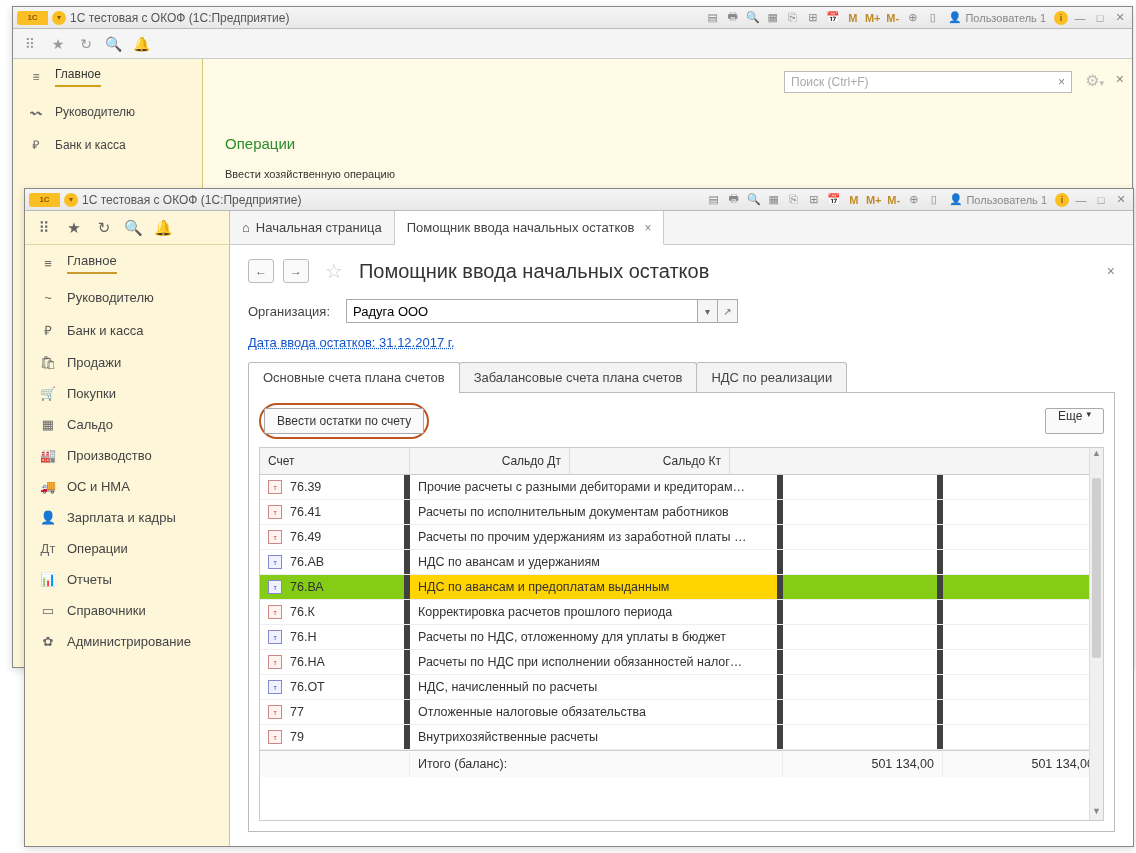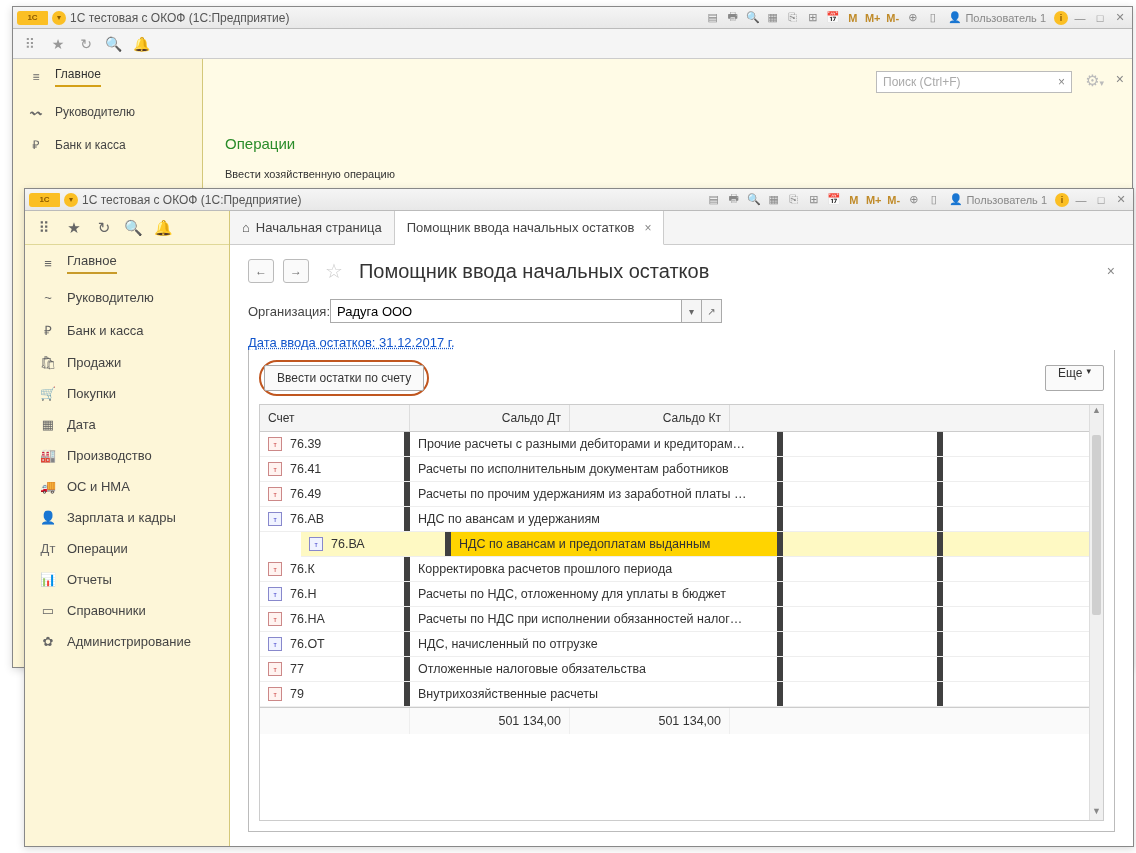--- a/index.html
+++ b/index.html
@@ -23,21 +23,21 @@
   .tb-ic { width:18px; height:18px; color:#999; display:inline-flex; align-items:center; justify-content:center; font-size:14px; }
 
   .bw-body { display:flex; height:calc(100% - 52px); }
   .bw-side { width:190px; background:#fdf6d8; border-right:1px solid #d4c87a; }
   .bw-side .nav-item { display:flex; align-items:center; gap:10px; padding:8px 14px; color:#444; cursor:default; }
   .bw-side .nav-item.active { color:#333; }
   .bw-side .nav-item.active .nav-label { border-bottom:2px solid #d4a017; padding-bottom:4px; }
   .nav-ic { width:18px; text-align:center; color:#666; }
 
   .bw-main { flex:1; background:#fffbe6; position:relative; padding:16px 22px; }
-  .search-box { position:absolute; right:60px; top:12px; width:196px; height:22px; border:1px solid #bbb; background:#fff; display:flex; align-items:center; padding:0 6px; color:#aaa; font-style:normal; }
+  .search-box { position:absolute; right:60px; top:12px; width:288px; height:22px; border:1px solid #bbb; background:#fff; display:flex; align-items:center; padding:0 6px; color:#aaa; font-style:normal; }
   .search-box .sx { margin-left:auto; color:#888; cursor:pointer; }
   .bw-gear { position:absolute; right:28px; top:12px; color:#bbb; font-size:16px; }
   .bw-close { position:absolute; right:8px; top:12px; color:#888; font-size:14px; }
   .bw-cols { display:flex; gap:70px; margin-top:60px; }
   .bw-col h3 { color:#2a8c2a; font-weight:normal; font-size:15px; margin:0 0 14px 0; }
   .bw-link { color:#333; font-size:11px; padding:2px 0; }
   .circled { border:2px solid #c0561f; border-radius:999px; padding:4px 18px; display:inline-block; }
 
   
   .wf { left:24px; top:188px; width:1110px; height:659px; }
@@ -55,21 +55,21 @@
   .wf-tab .tx { color:#888; font-size:12px; margin-left:4px; cursor:pointer; }
 
   .wf-page { padding:14px 18px; flex:1; display:flex; flex-direction:column; min-height:0; }
   .pg-head { display:flex; align-items:center; gap:10px; }
   .navbtn { width:26px; height:24px; border:1px solid #bbb; background:#fafafa; display:inline-flex; align-items:center; justify-content:center; color:#666; border-radius:3px; }
   .navbtn + .navbtn { margin-left:-1px; }
   .star { font-size:20px; color:#ccc; margin:0 6px; }
   .pg-title { font-size:20px; color:#333; }
   .pg-close { margin-left:auto; color:#888; font-size:14px; }
 
-  .field-row { display:flex; align-items:center; gap:0; margin-top:16px; }
+  .field-row { display:flex; align-items:center; gap:16px; margin-top:16px; }
   .lbl { font-size:13px; color:#444; }
   .inp-wrap { display:flex; border:1px solid #aaa; }
   .inp { height:22px; padding:0 6px; border:none; outline:none; font-size:13px; min-width:350px; }
   .inp-btn { width:20px; border-left:1px solid #aaa; background:#f5f5f5; display:inline-flex; align-items:center; justify-content:center; font-size:10px; color:#666; }
 
   .link-blue { color:#1155cc; text-decoration:underline dotted; font-size:13px; margin-top:12px; display:inline-block; }
 
   .subtabs { display:flex; margin-top:12px; border-bottom:1px solid #bbb; }
   .subtab { padding:7px 14px; border:1px solid #bbb; border-bottom:none; background:#f3f3f3; font-size:13px; color:#444; margin-right:-1px; border-radius:3px 3px 0 0; }
   .subtab.active { background:#fff; position:relative; }
@@ -83,21 +83,21 @@
 
   .grid { border:1px solid #ccc; flex:1; position:relative; overflow:hidden; }
   .grid-head { display:flex; background:#f5f5f5; border-bottom:1px solid #ccc; font-size:12px; }
   .gh { padding:6px 8px; border-right:1px solid #ddd; }
   .c-acct { width:150px; }
   .c-name { flex:1; }
   .c-dt { width:160px; text-align:right; }
   .c-kt { width:160px; text-align:right; }
   .grid-body { overflow:auto; }
   .gr { display:flex; border-bottom:1px solid #eee; font-size:12.5px; }
-  .gr.sel { background:#fef9c3;margin-left:41px; }
+  .gr.sel { background:#84cc16; }
   .gr.sel .c-name-cell { background:#ffd400; }
   .gc { padding:5px 8px; border-right:6px solid #404040; white-space:nowrap; overflow:hidden; text-overflow:ellipsis; }
   .acct-cell { display:flex; align-items:center; gap:8px; }
   .acct-ic { width:14px; height:14px; border:1px solid #c88; background:#fff3f0; font-size:7px; display:inline-flex; align-items:center; justify-content:center; color:#c44; }
   .acct-ic.blue { border-color:#88c; background:#f0f3ff; color:#44c; }
 
   .grid-foot { display:flex; border-top:1px solid #ccc; background:#fafafa; font-size:12.5px; }
   .gf { padding:6px 8px; border-right:1px solid #eee; }
 
   .vscroll { position:absolute; right:0; top:0; bottom:0; width:14px; background:#f0f0f0; border-left:1px solid #ddd; }
@@ -237,21 +237,21 @@
             <div class="nav-item">
               <span class="nav-ic">🛍</span>
               <span class="nav-label">Продажи</span>
             </div>
             <div class="nav-item">
               <span class="nav-ic">🛒</span>
               <span class="nav-label">Покупки</span>
             </div>
             <div class="nav-item">
               <span class="nav-ic">▦</span>
-              <span class="nav-label">Дата</span>
+              <span class="nav-label">Сальдо</span>
             </div>
             <div class="nav-item">
               <span class="nav-ic">🏭</span>
               <span class="nav-label">Производство</span>
             </div>
             <div class="nav-item">
               <span class="nav-ic">🚚</span>
               <span class="nav-label">ОС и НМА</span>
             </div>
             <div class="nav-item">
@@ -297,20 +297,25 @@
           </div>
           <div class="field-row">
             <span class="lbl">Организация:</span>
             <div class="inp-wrap">
               <input class="inp" value="Радуга ООО" style="">
               <span class="inp-btn">▾</span>
               <span class="inp-btn">↗</span>
             </div>
           </div>
           <a class="link-blue" href="#">Дата ввода остатков: 31.12.2017 г.</a>
+          <div class="subtabs">
+            <div class="subtab active">Основные счета плана счетов</div>
+            <div class="subtab">Забалансовые счета плана счетов</div>
+            <div class="subtab">НДС по реализации</div>
+          </div>
           <div class="tbl-wrap">
             <div class="tbl-toolbar">
               <span class="btn-circled">
                 <button class="btn">Ввести остатки по счету</button>
               </span>
               <button class="btn btn-more">
                 <span>Еще</span>
                   <span style="font-size:9px">▾</span>
               </button>
             </div>
@@ -391,21 +396,21 @@
                     </div>
                     <div class="gc c-name c-name-cell">Расчеты по НДС при исполнении обязанностей налог…</div>
                     <div class="gc c-dt"></div>
                     <div class="gc c-kt"></div>
                   </div>
                   <div class="gr">
                     <div class="gc c-acct acct-cell">
                       <span class="acct-ic blue">т</span>
                       <span>76.ОТ</span>
                     </div>
-                    <div class="gc c-name c-name-cell">НДС, начисленный по отгрузке</div>
+                    <div class="gc c-name c-name-cell">НДС, начисленный по расчеты</div>
                     <div class="gc c-dt"></div>
                     <div class="gc c-kt"></div>
                   </div>
                   <div class="gr">
                     <div class="gc c-acct acct-cell">
                       <span class="acct-ic ">т</span>
                       <span>77</span>
                     </div>
                     <div class="gc c-name c-name-cell">Отложенные налоговые обязательства</div>
                     <div class="gc c-dt"></div>
@@ -416,20 +421,21 @@
                       <span class="acct-ic ">т</span>
                       <span>79</span>
                     </div>
                     <div class="gc c-name c-name-cell">Внутрихозяйственные расчеты</div>
                     <div class="gc c-dt"></div>
                     <div class="gc c-kt"></div>
                   </div>
                 </div>
               <div class="grid-foot">
                 <div class="gf c-acct"></div>
+                <div class="gf c-name">Итого (баланс):</div>
                 <div class="gf c-dt">501 134,00</div>
                 <div class="gf c-kt">501 134,00</div>
               </div>
               <div class="vscroll">
                 <div class="arrow up">▲</div>
                 <div class="thumb"></div>
                 <div class="arrow down">▼</div>
               </div>
             </div>
           </div>

